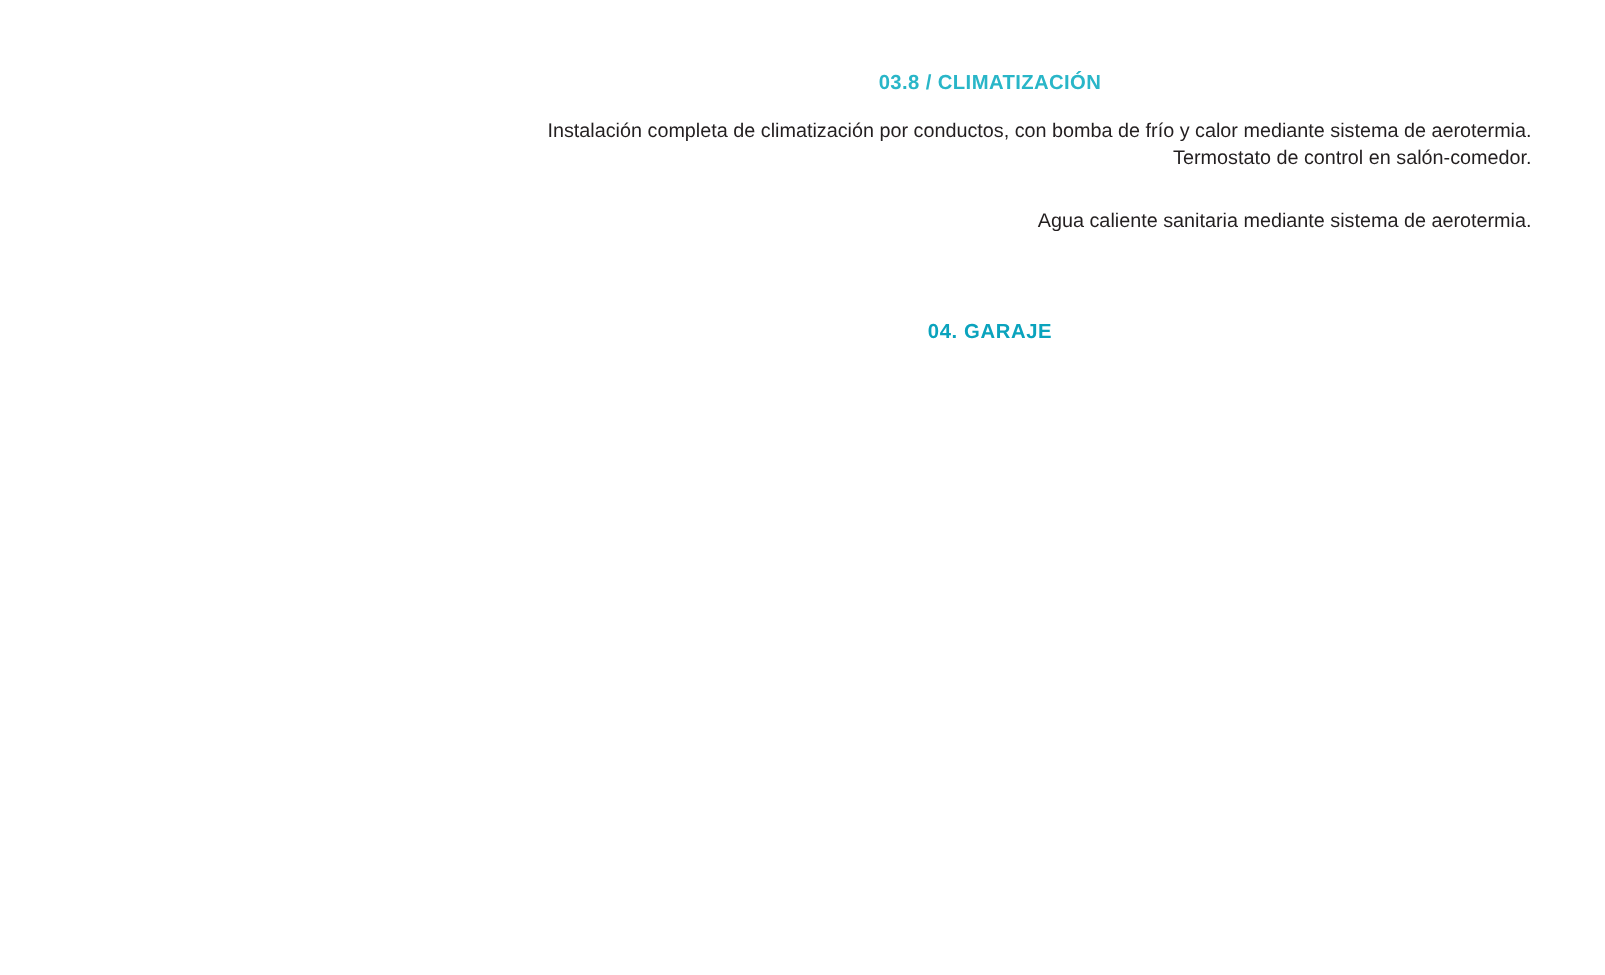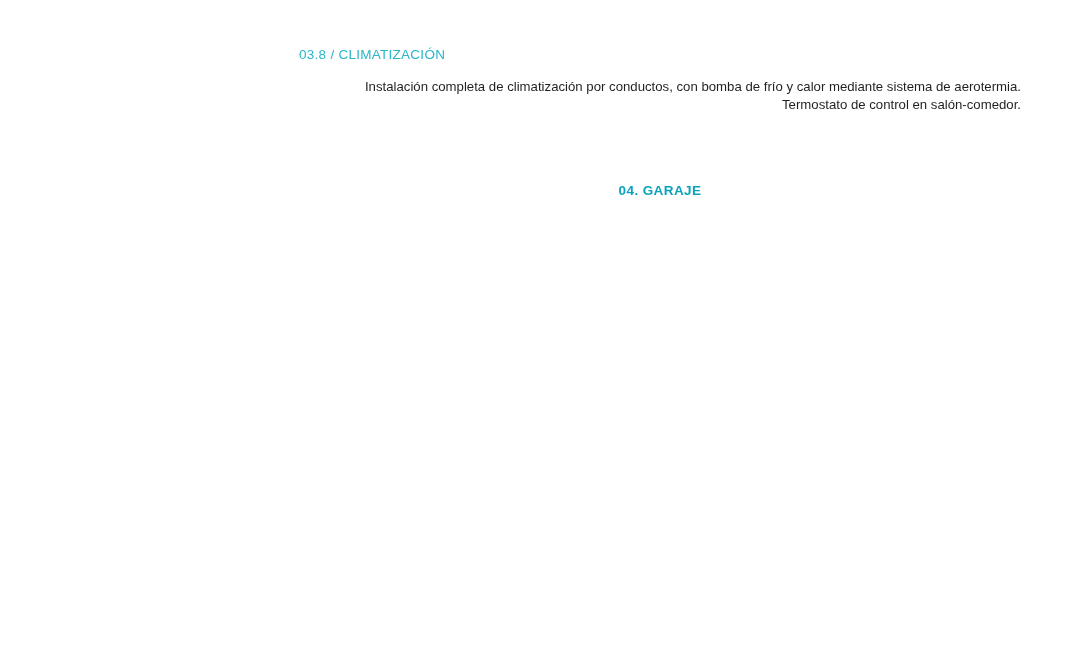--- a/index.html
+++ b/index.html
@@ -28,21 +28,22 @@
   }
   .section-heading {
     font-size: 13.5px;
     letter-spacing: 0.02em;
     line-height: 1.3;
     margin: 0 0 14px 0;
     font-weight: 400;
   }
   .section-heading.sub {
     color: #29b6c8;
-    font-weight: 400;
+    font-weight: 700;
+    text-align: center;
   }
   .section-heading.main {
     color: #0aa3bd;
     font-weight: bold;
     font-size: 13.5px;
     letter-spacing: 0.03em;
     margin: 0 0 22px 0;
     text-align: center;
   }
   .body-text {
@@ -62,20 +63,21 @@
 </head>
 <body>
 
 <div class="page">
   <div class="content">
 
     <div class="section">
       <h2 class="section-heading sub">03.8 / CLIMATIZACIÓN</h2>
       <p class="body-text">Instalación completa de climatización por conductos, con bomba de frío y calor mediante sistema de aerotermia. Termostato de control en salón-comedor.</p>
       <div class="spacer-sm"></div>
+      <p class="body-text">Agua caliente sanitaria mediante sistema de aerotermia.</p>
     </div>
 
     <div class="spacer-lg"></div>
 
     <div class="section">
       <h2 class="section-heading main">04. GARAJE</h2>
     </div>
 
   </div>
 </div>

